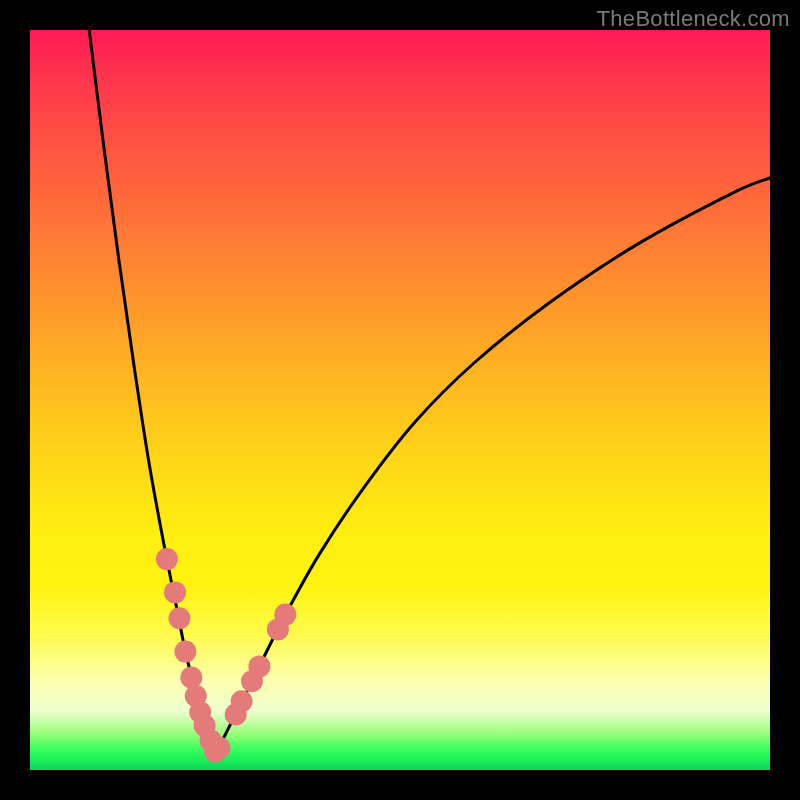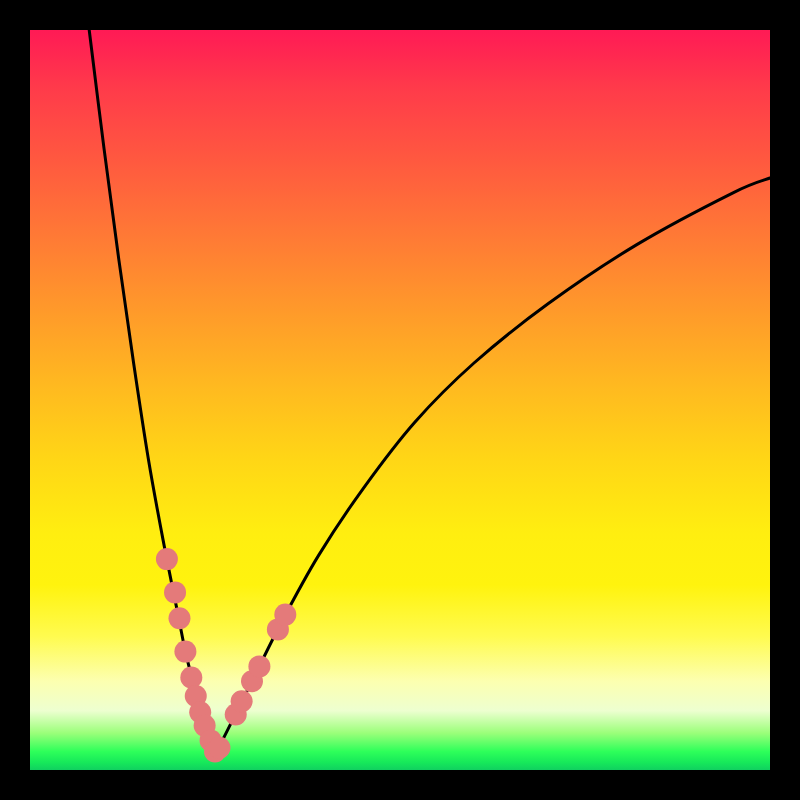--- a/index.html
+++ b/index.html
@@ -71,20 +71,21 @@
   .dot {
     fill: #e47a7a;
     stroke: #e47a7a;
     stroke-width: 0;
   }
 </style>
 </head>
 <body>
 
 <div class="frame">
+  <div class="watermark">TheBottleneck.com</div>
   <div class="plot-area">
     <svg class="curve-layer" viewBox="0 0 740 740" preserveAspectRatio="none">
       <path id="left-branch" class="curve" d="M 59.2 0 C 61.66666666666667 19.73333333333333 69.06666666666666 80.16666666666663 74 118.39999999999998 C 78.93333333333334 156.63333333333333 83.86666666666666 193.63333333333338 88.8 229.40000000000003 C 93.73333333333333 265.1666666666667 98.66666666666667 299.69999999999993 103.60000000000001 332.99999999999994 C 108.53333333333335 366.29999999999995 113.46666666666667 399.59999999999997 118.4 429.2 C 123.33333333333334 458.8 128.26666666666665 484.70000000000005 133.2 510.6 C 138.13333333333333 536.5 144.3 566.1 148 584.6 C 151.7 603.1 152.93333333333334 610.5 155.4 621.6 C 157.86666666666667 632.7 160.33333333333334 641.3333333333334 162.8 651.2 C 165.26666666666668 661.0666666666667 167.73333333333335 672.1666666666666 170.20000000000002 680.8 C 172.66666666666669 689.4333333333333 175.13333333333333 695.6 177.6 703 C 180.06666666666666 710.4 183.76666666666665 721.5 185 725.2"></path>
       <path id="right-branch" class="curve" d="M 185 725.2 C 187.46666666666667 720.2666666666667 193.63333333333335 707.9333333333334 199.8 695.6 C 205.96666666666667 683.2666666666667 213.36666666666667 668.4666666666667 222 651.2 C 230.63333333333333 633.9333333333334 240.50000000000003 612.9666666666667 251.60000000000002 592 C 262.70000000000005 571.0333333333333 275.03333333333336 547.6 288.6 525.4 C 302.1666666666667 503.2 316.9666666666667 481 333 458.8 C 349.0333333333333 436.6 366.3 413.16666666666674 384.8 392.20000000000005 C 403.3 371.23333333333335 421.8 352.7333333333333 444 332.99999999999994 C 466.2 313.2666666666666 490.8666666666667 293.5333333333333 518 273.8 C 545.1333333333333 254.0666666666667 575.9666666666666 233.10000000000002 606.8 214.60000000000002 C 637.6333333333333 196.10000000000002 680.8 173.89999999999995 703 162.79999999999995 C 725.2 151.69999999999996 733.8333333333334 150.46666666666667 740 148"></path>
       <g id="dots">
           <circle cx="136.9" cy="529.1" r="11" class="dot"></circle>
           <circle cx="145.04" cy="562.4" r="11" class="dot"></circle>
           <circle cx="149.48" cy="588.3" r="11" class="dot"></circle>
           <circle cx="155.4" cy="621.6" r="11" class="dot"></circle>
           <circle cx="161.32" cy="647.5" r="11" class="dot"></circle>

